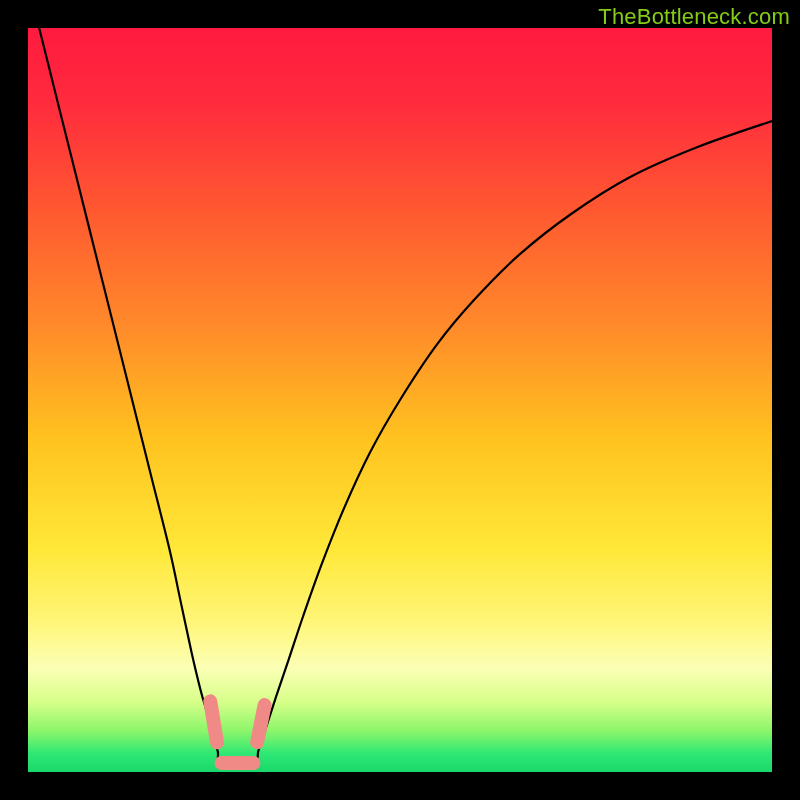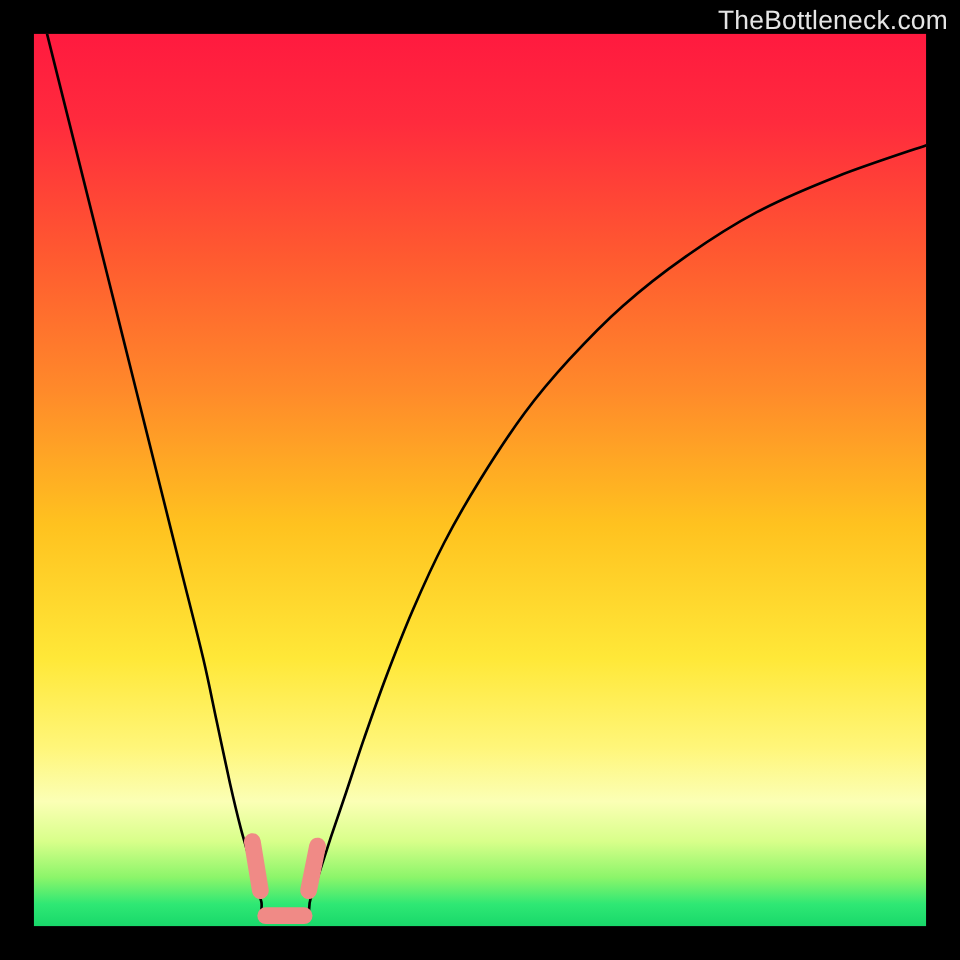--- a/index.html
+++ b/index.html
@@ -22,21 +22,21 @@
     left: 28px;
     top: 28px;
     width: 744px;
     height: 744px;
     overflow: hidden;
   }
   .watermark {
     position: absolute;
     top: 4px;
     right: 10px;
-    color: #e5e5e5;
+    color: #84cc16;
     font-size: 22px;
     font-weight: 500;
     letter-spacing: 0.2px;
     user-select: none;
   }
   svg { display: block; }
 </style>
 </head>
 <body>
 

